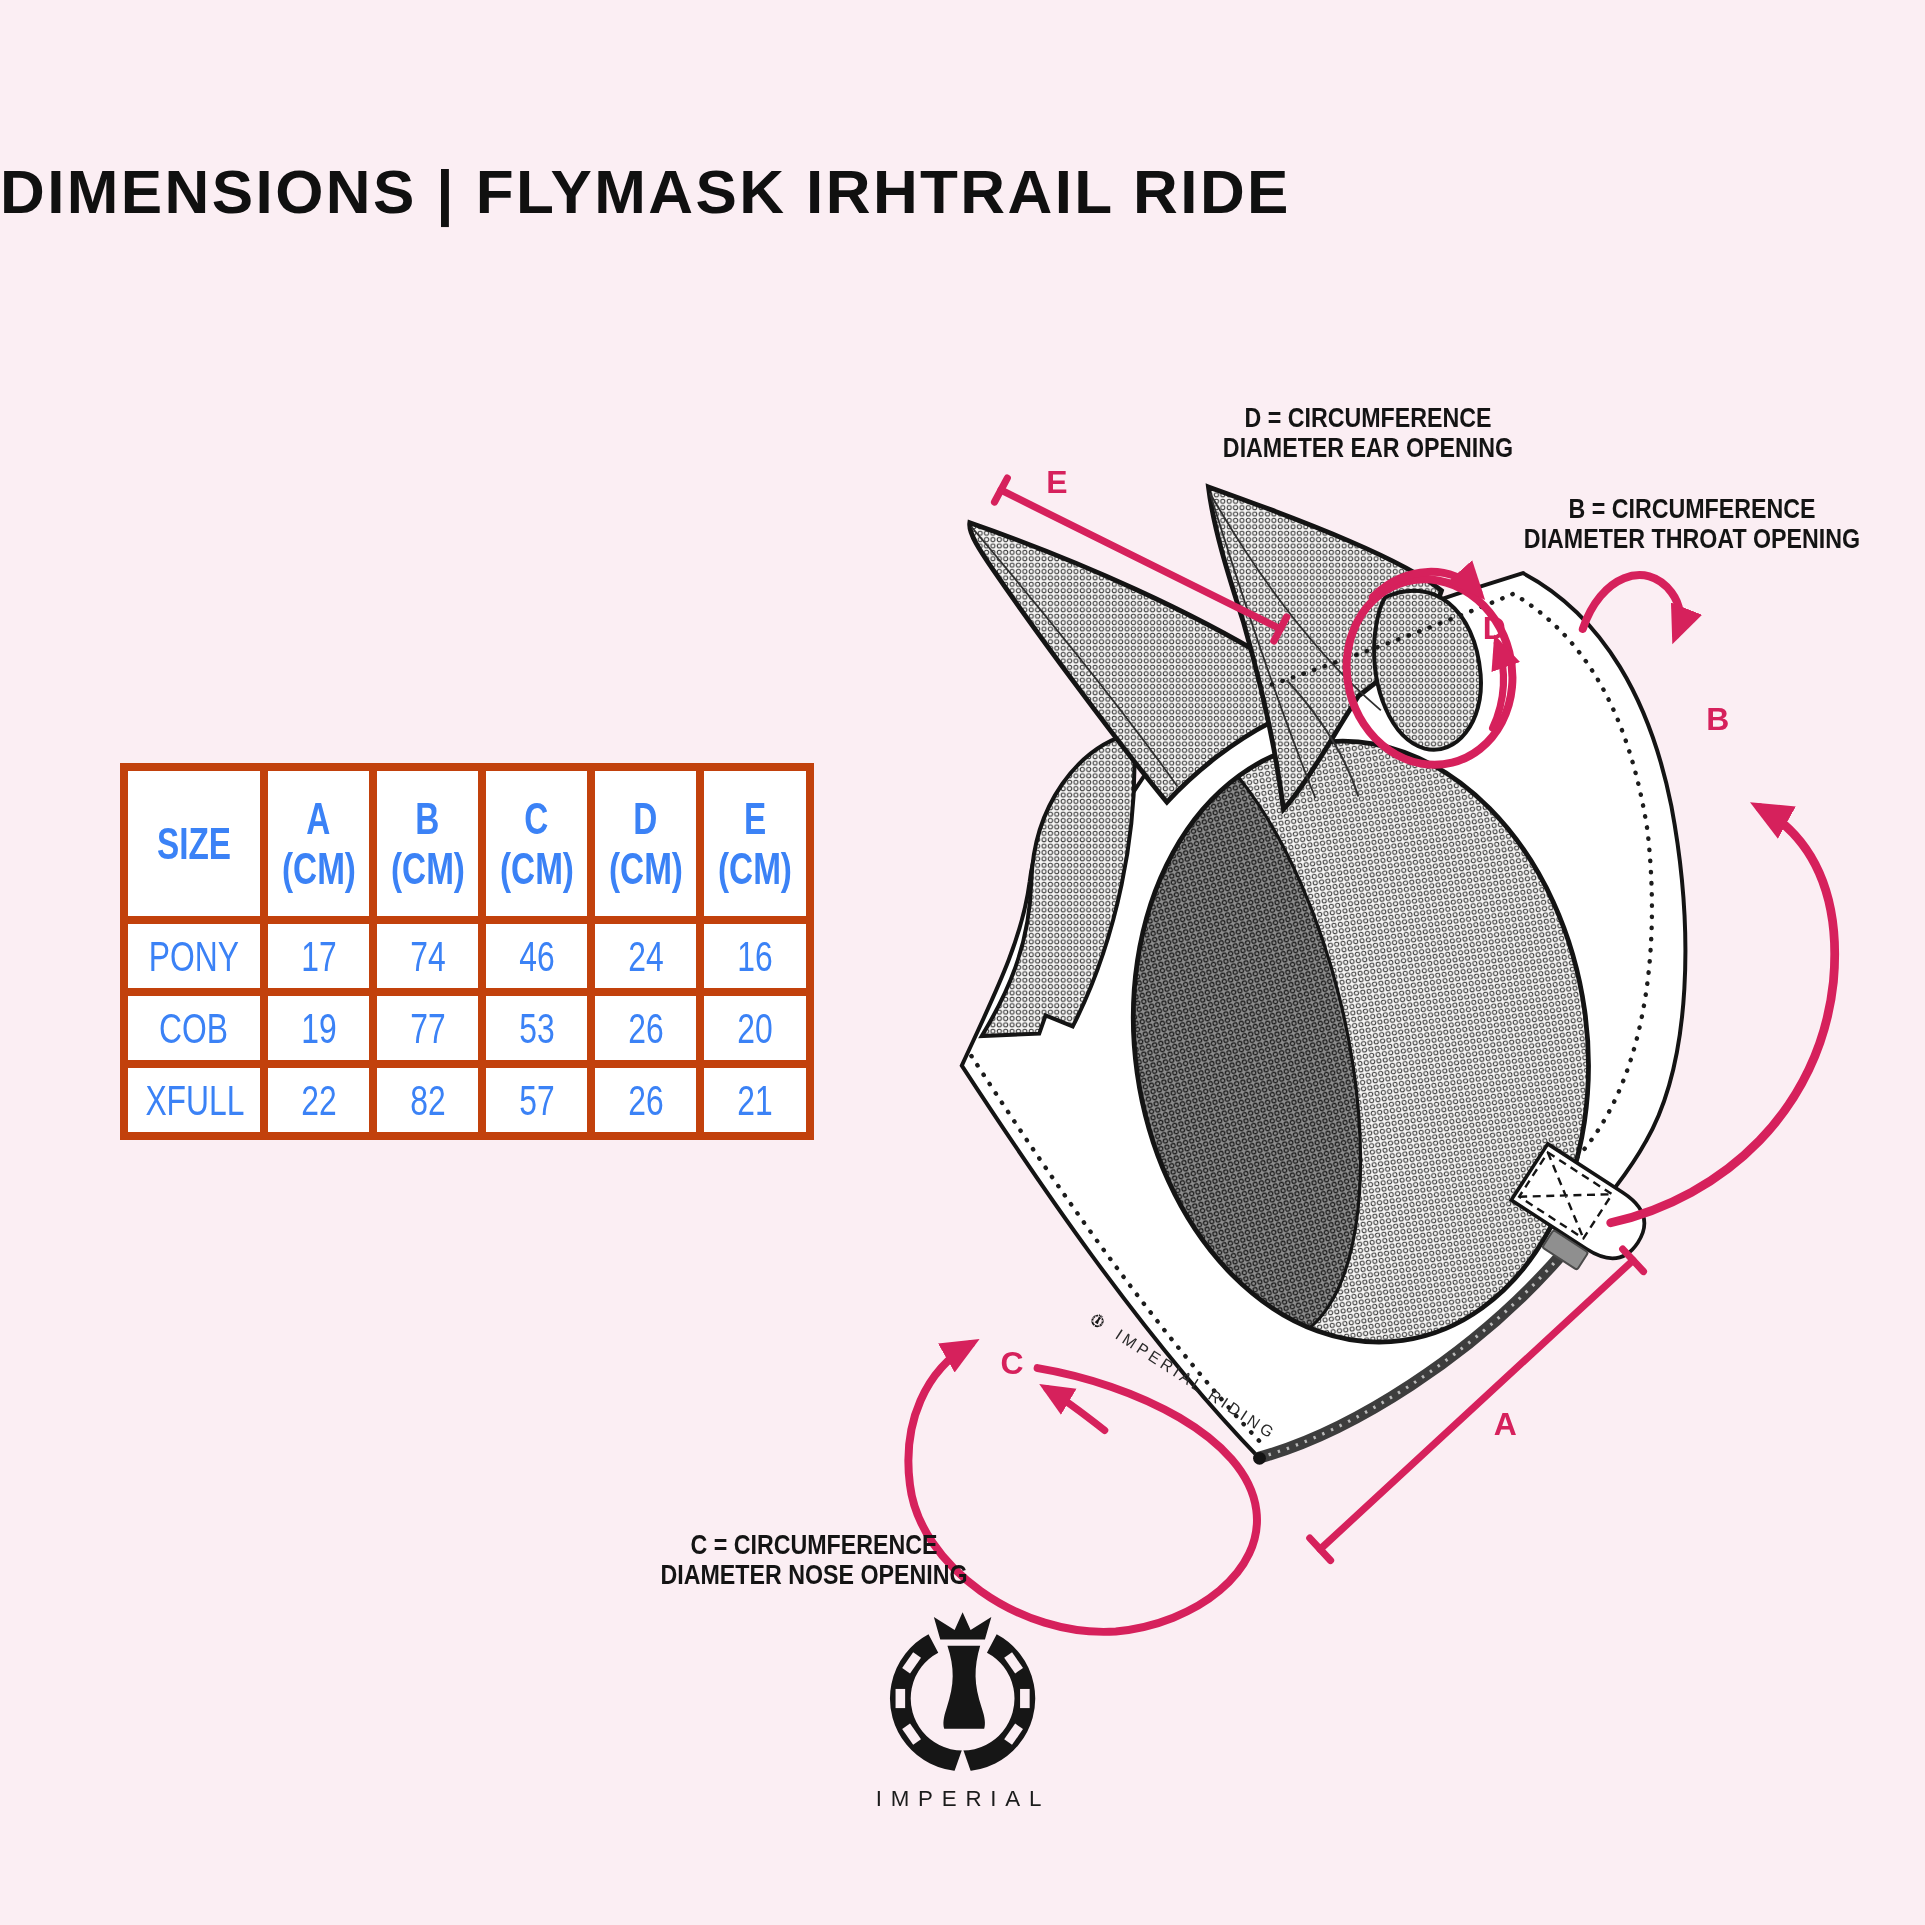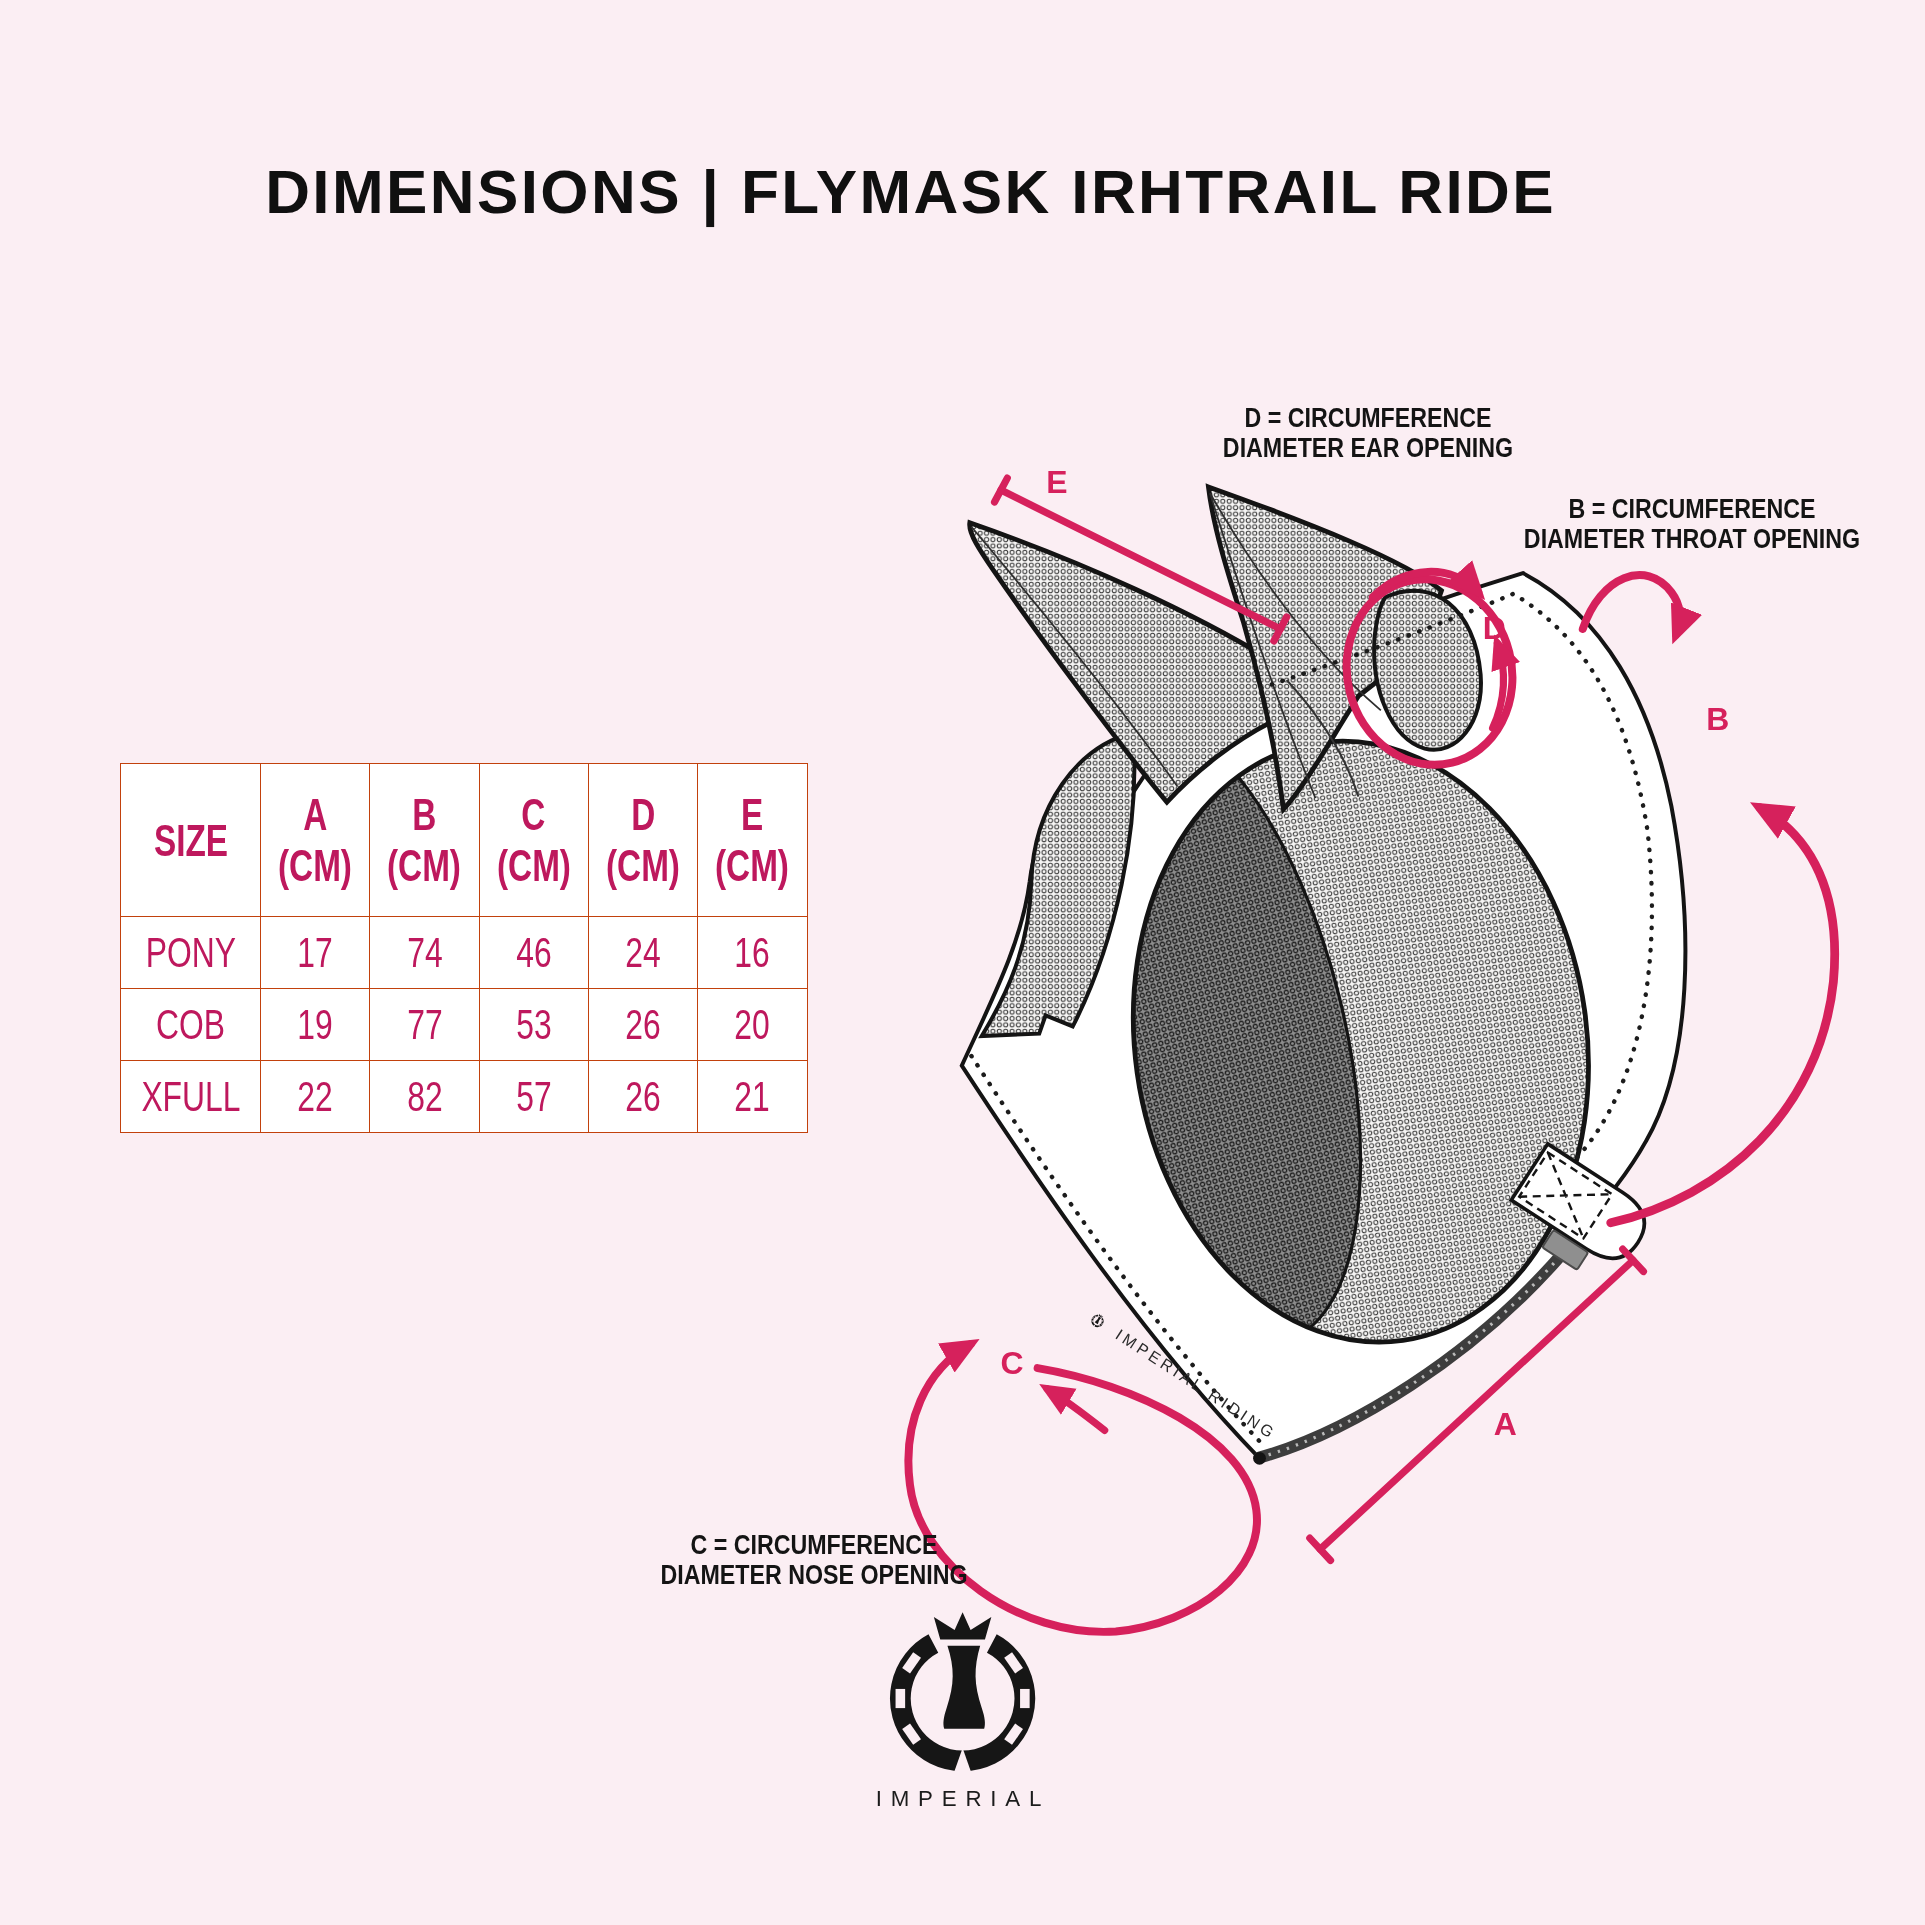--- a/index.html
+++ b/index.html
@@ -1,27 +1,27 @@
 <!DOCTYPE html>
 <html style="font-size:12.8px"><head>
 <meta charset="utf-8">
 <style>
   html,body{margin:0;padding:0;}
   body{font-family:"Liberation Sans", sans-serif; background:#FBEEF3;}
   .canvas{position:relative;width:1926px;height:1926px;background:#FBEEF3;overflow:hidden;}
 
   
-  .title{position:absolute;left:0;top:156px;width:1556px;text-align:right;
+  .title{position:absolute;left:0;top:156px;width:1556px;text-align:left;
     font-size:62px;font-weight:700;letter-spacing:2.4px;color:#101010;}
 
   
   .size-table{position:absolute;left:120px;top:763px;width:688px;border-collapse:collapse;
     background:#ffffff;table-layout:fixed;}
-  .size-table th,.size-table td{border:1px solid #c2410c;text-align:center;vertical-align:middle;
-    color:#be185d;padding:0;}
+  .size-table th,.size-table td{border:8px solid #c2410c;text-align:center;vertical-align:middle;
+    color:#3b82f6;padding:0;}
   .size-table thead tr{height:153px;}
   .size-table tbody tr{height:72px;}
   .hcell{display:flex;flex-direction:column;align-items:center;justify-content:center;gap:1.6px;}
   .hl{font-size:45px;font-weight:700;line-height:49px;}
   .hu{font-size:45px;font-weight:700;line-height:49px;}
   .hu:empty{display:none;}
   .cx{display:inline-block;transform:scaleX(0.74);transform-origin:center;white-space:nowrap;}
   .dcell{font-size:43px;font-weight:400;}
 
   

